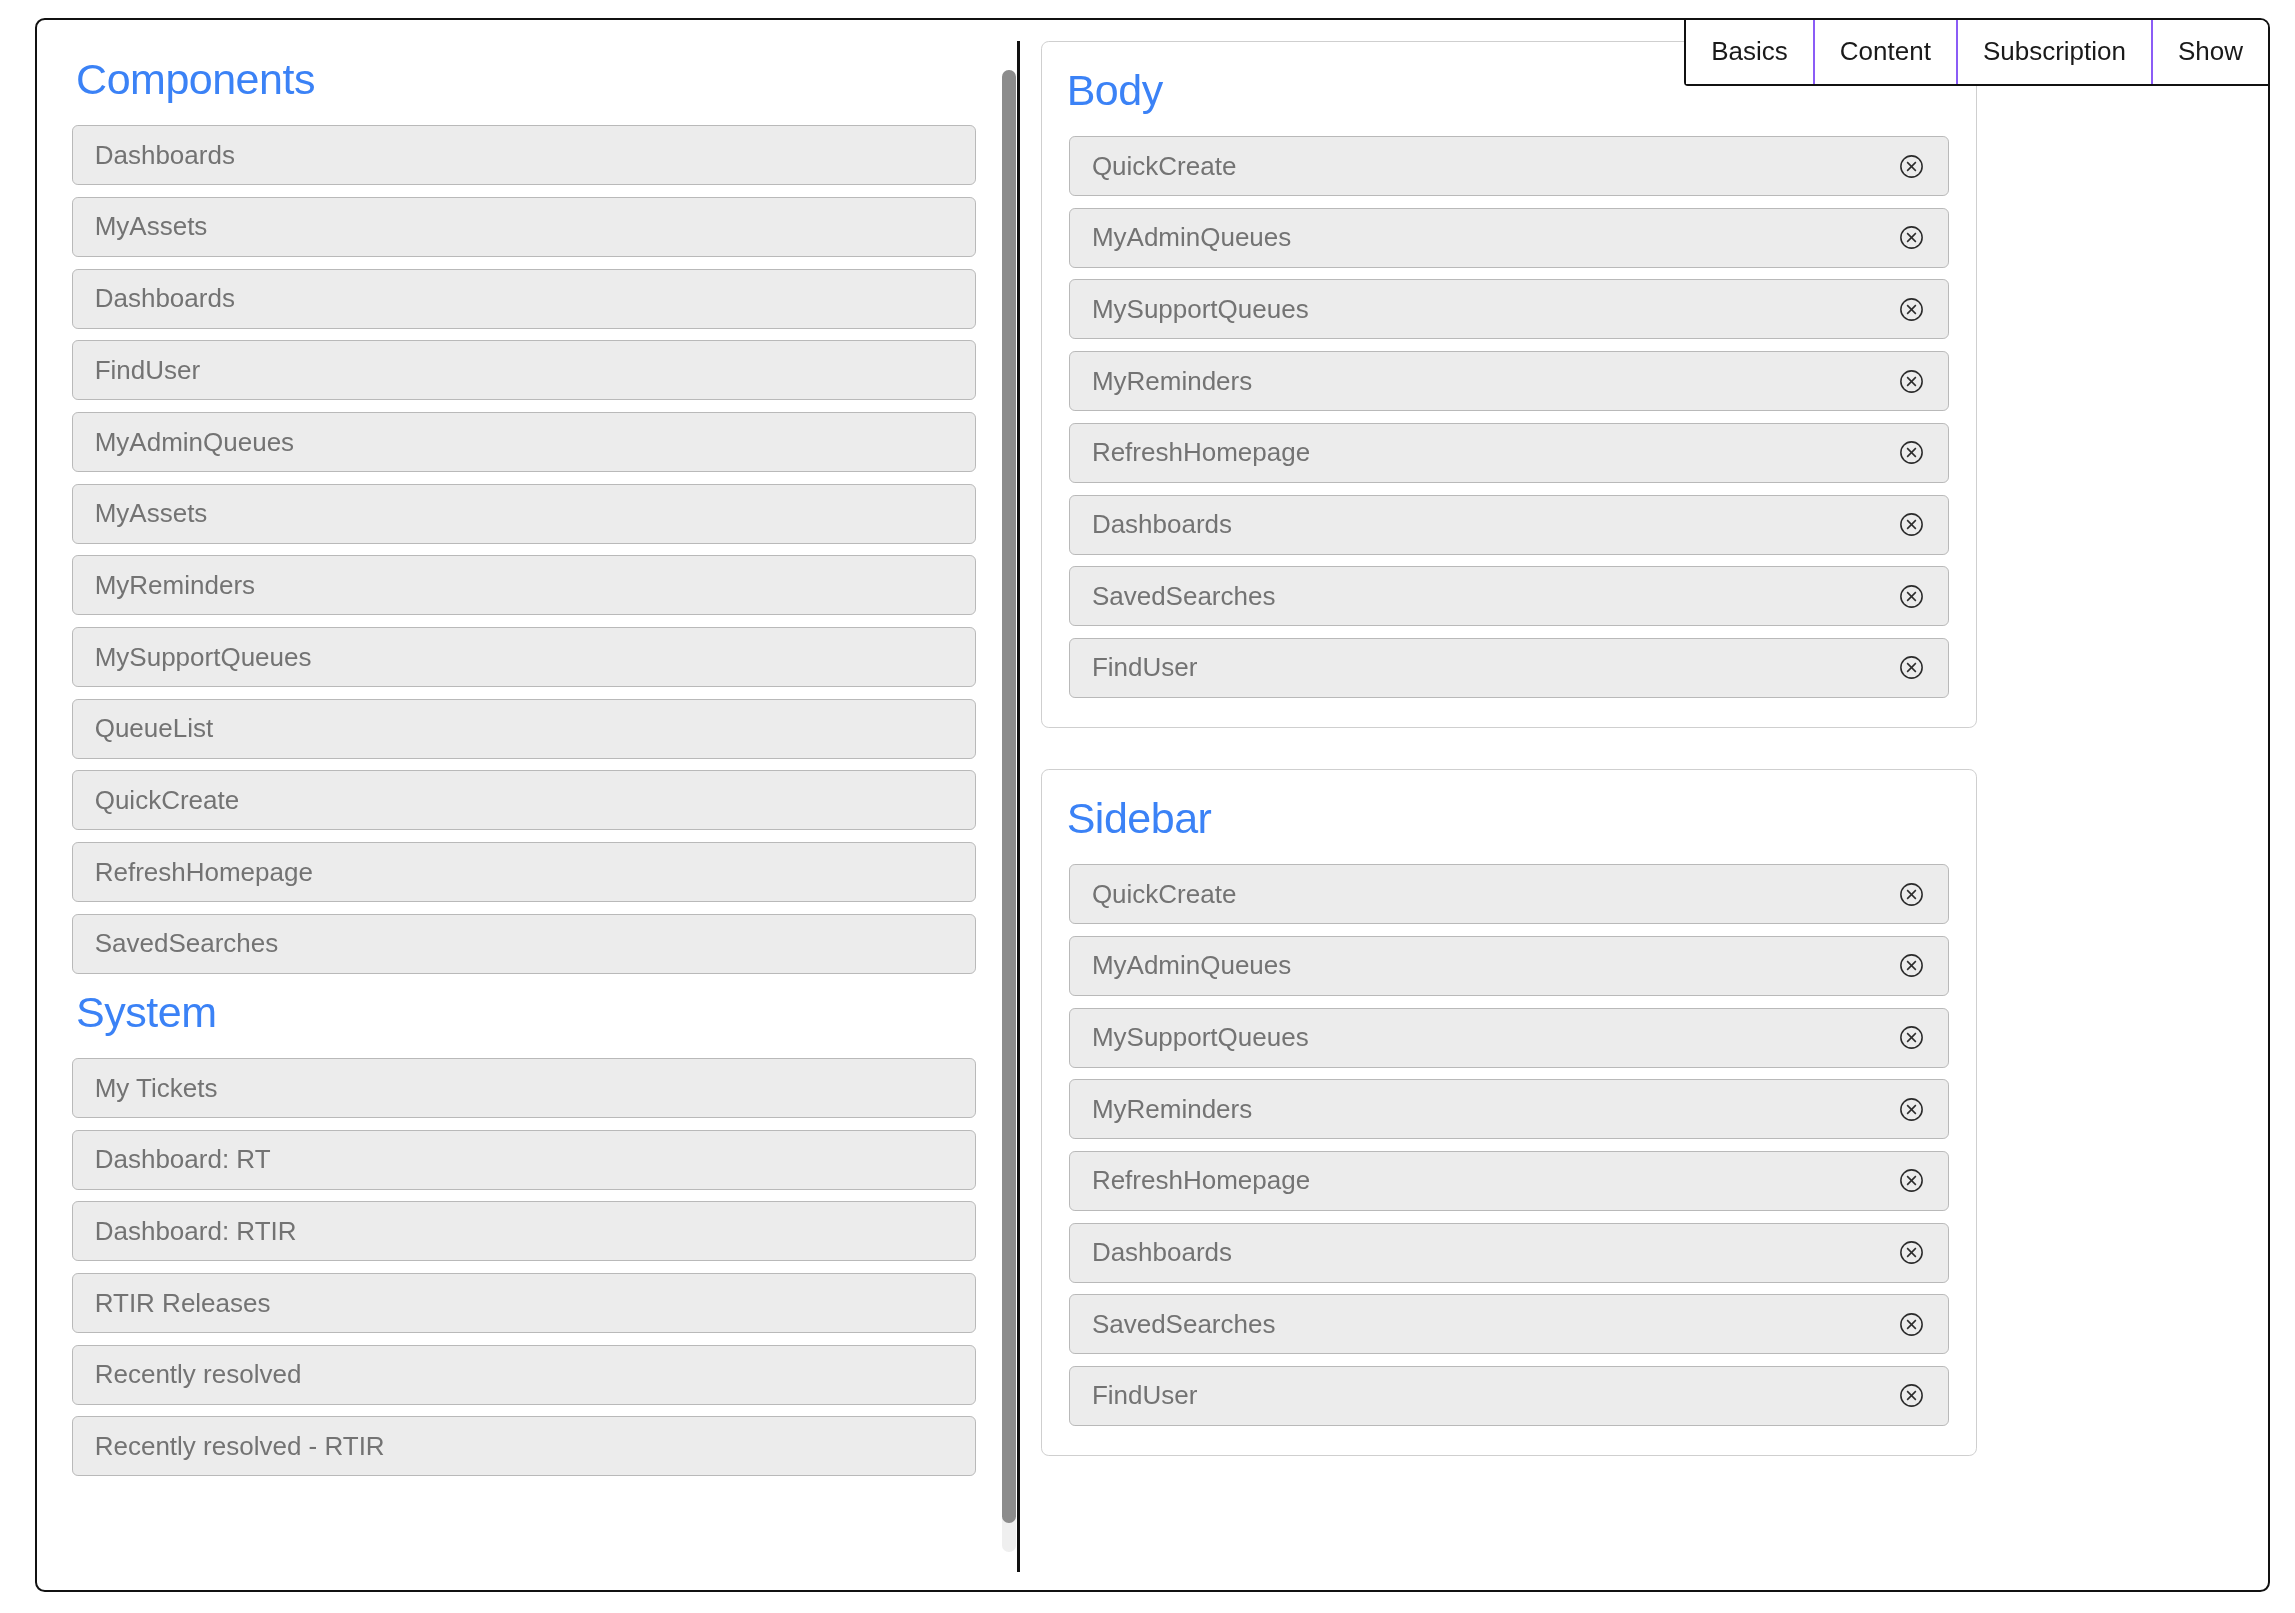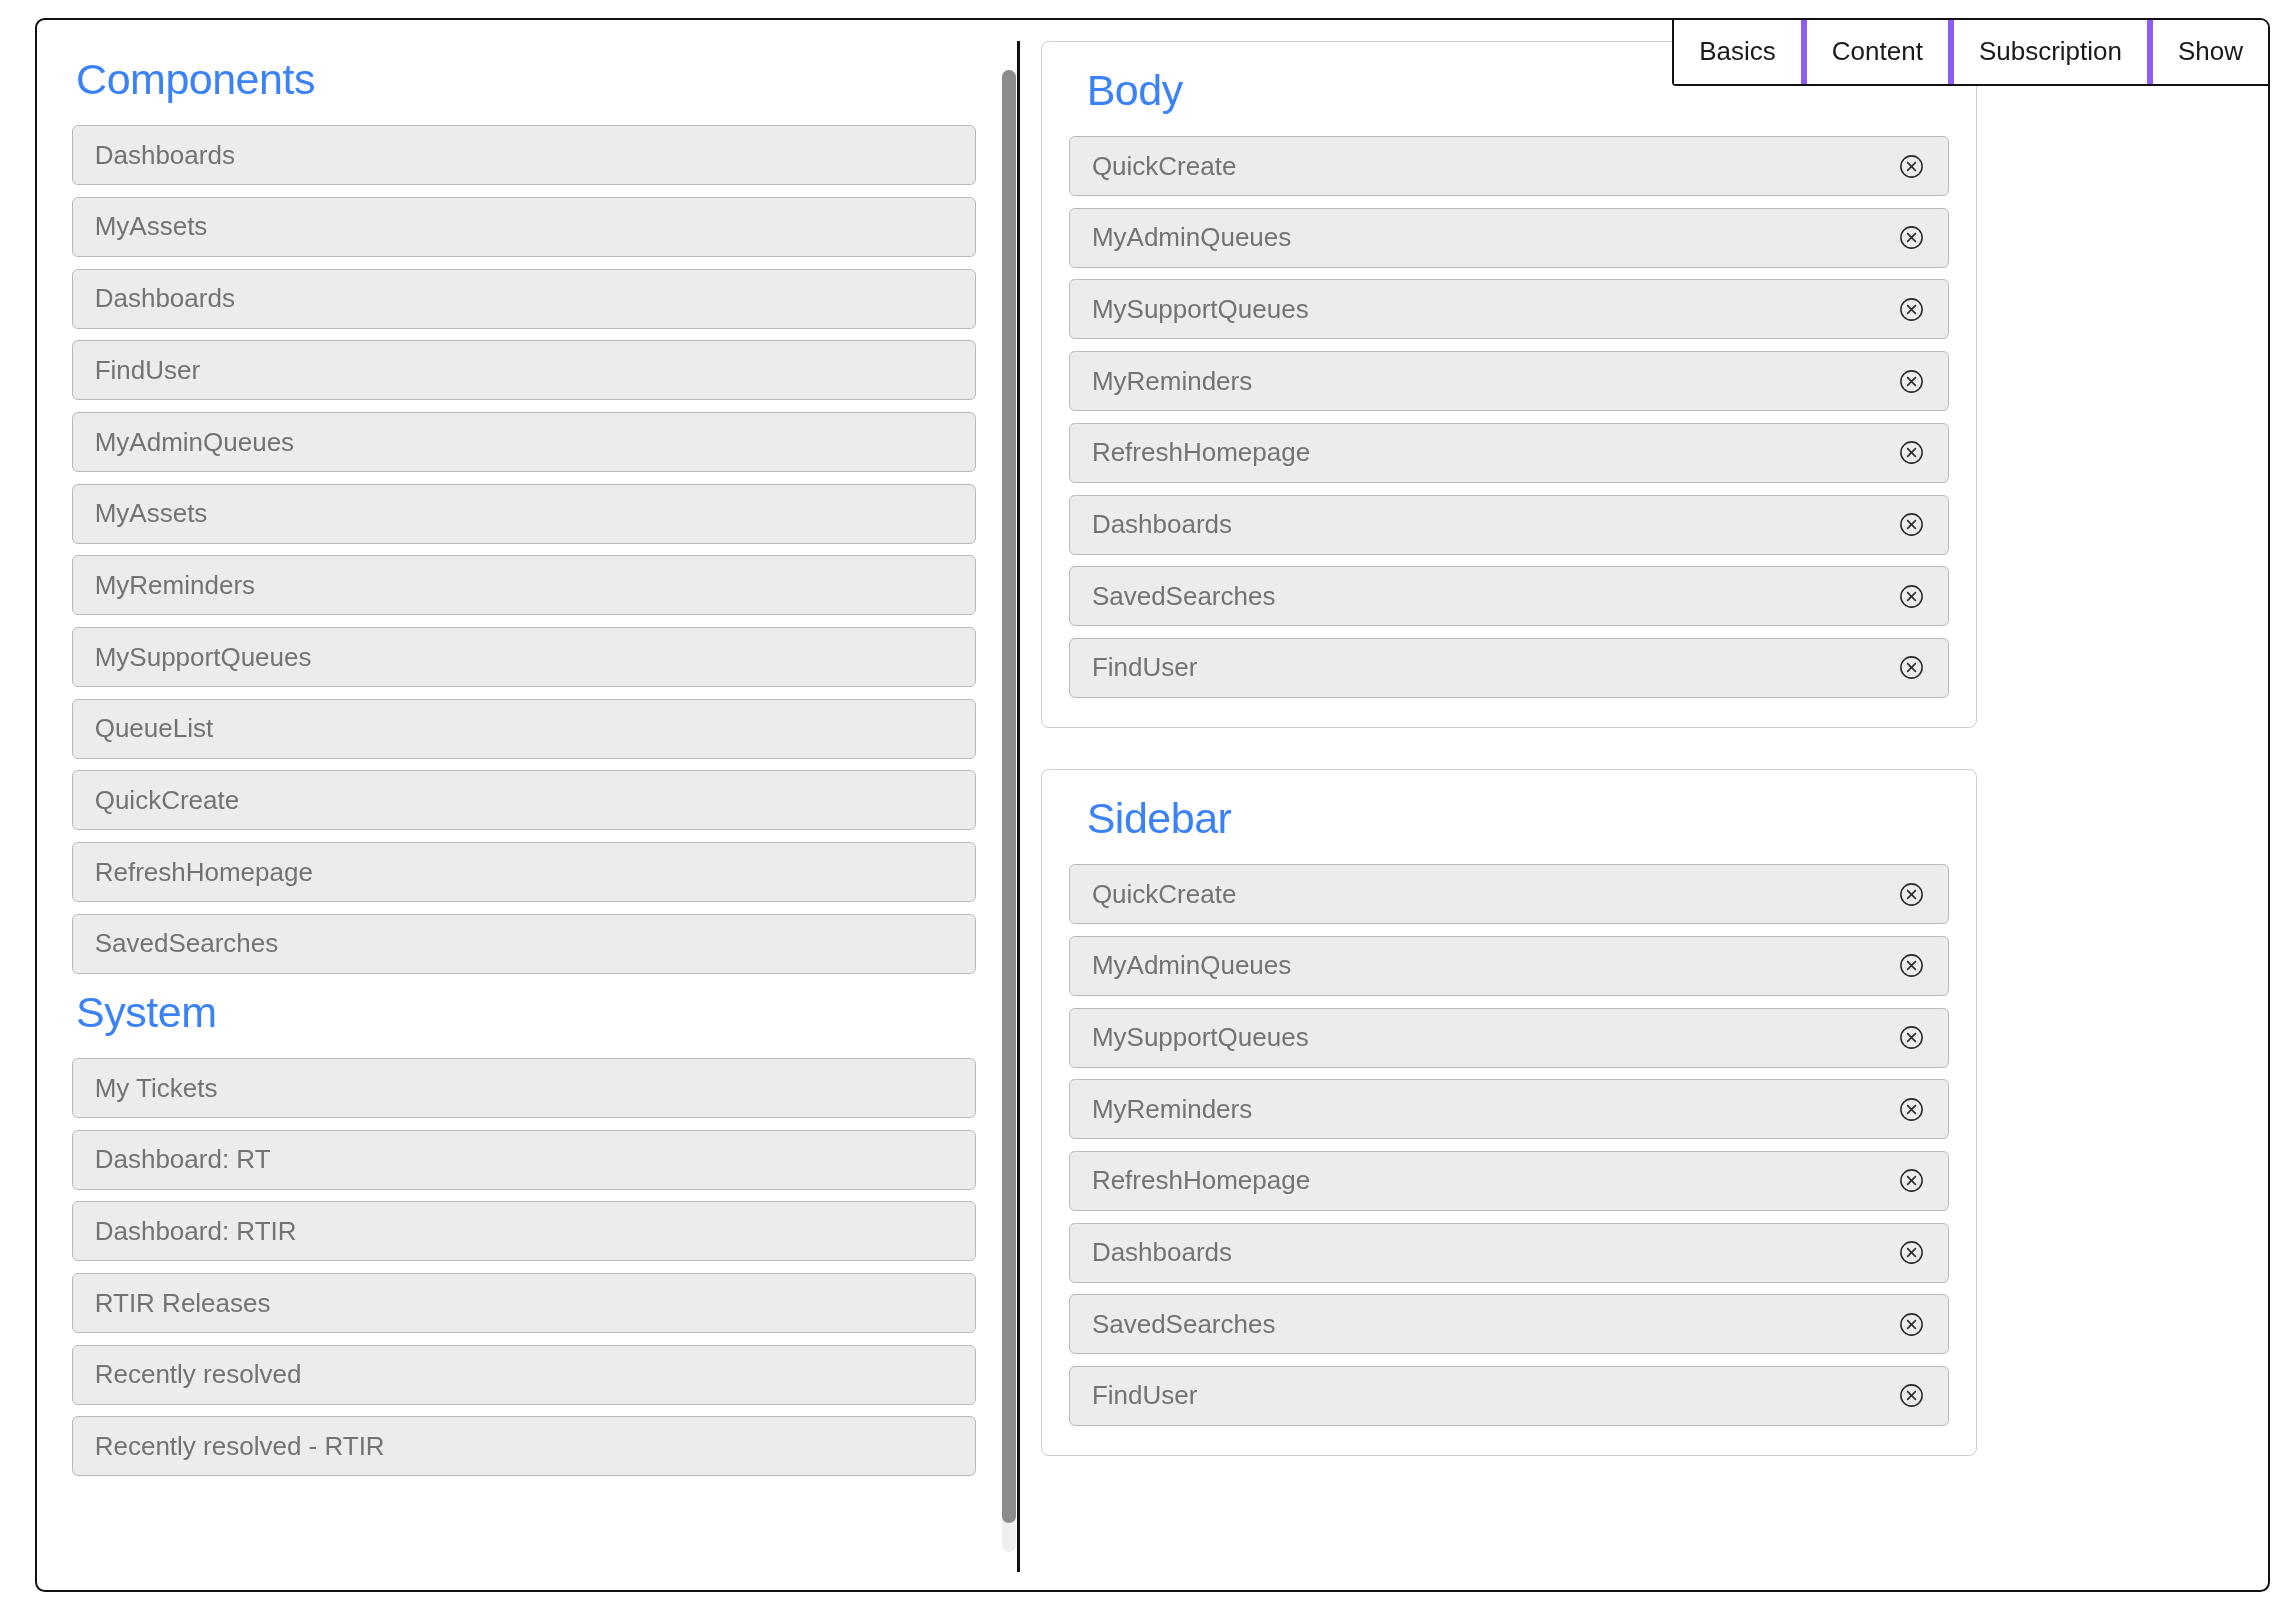--- a/index.html
+++ b/index.html
@@ -50,21 +50,21 @@
     z-index: 20;
   }
   .tab {
     display: flex;
     align-items: center;
     justify-content: center;
     padding: 0 25px;
     font-size: 26px;
     color: #1a1a1a;
     background: #ffffff;
-    border-right: 6px solid #8b5cf6;
+    border-right: 2px solid #8b5cf6;
     cursor: pointer;
     white-space: nowrap;
   }
   .tab:last-child { border-right: none; border-radius: 24px; }
   .tab.active { font-weight: normal; }
 
   
   .content-area {
     position: absolute;
     left: 0; top: 0;
@@ -160,21 +160,21 @@
     padding-right: 13.7px;
   }
   .card {
     border: 1px solid #cfcfcf;
     border-radius: 7.8px;
     background: #ffffff;
     padding: 9.8px 13.7px 17.6px 13.7px;
     width: 936px;
     margin-bottom: 41px;
   }
-  .card h2.section-title { margin-left: 31px; }
+  .card h2.section-title { margin-left: 11px; }
 
   .far-right {
     flex: 1;
   }
 </style>
 </head>
 <body>
 
 <div class="page">
   <div class="window">

